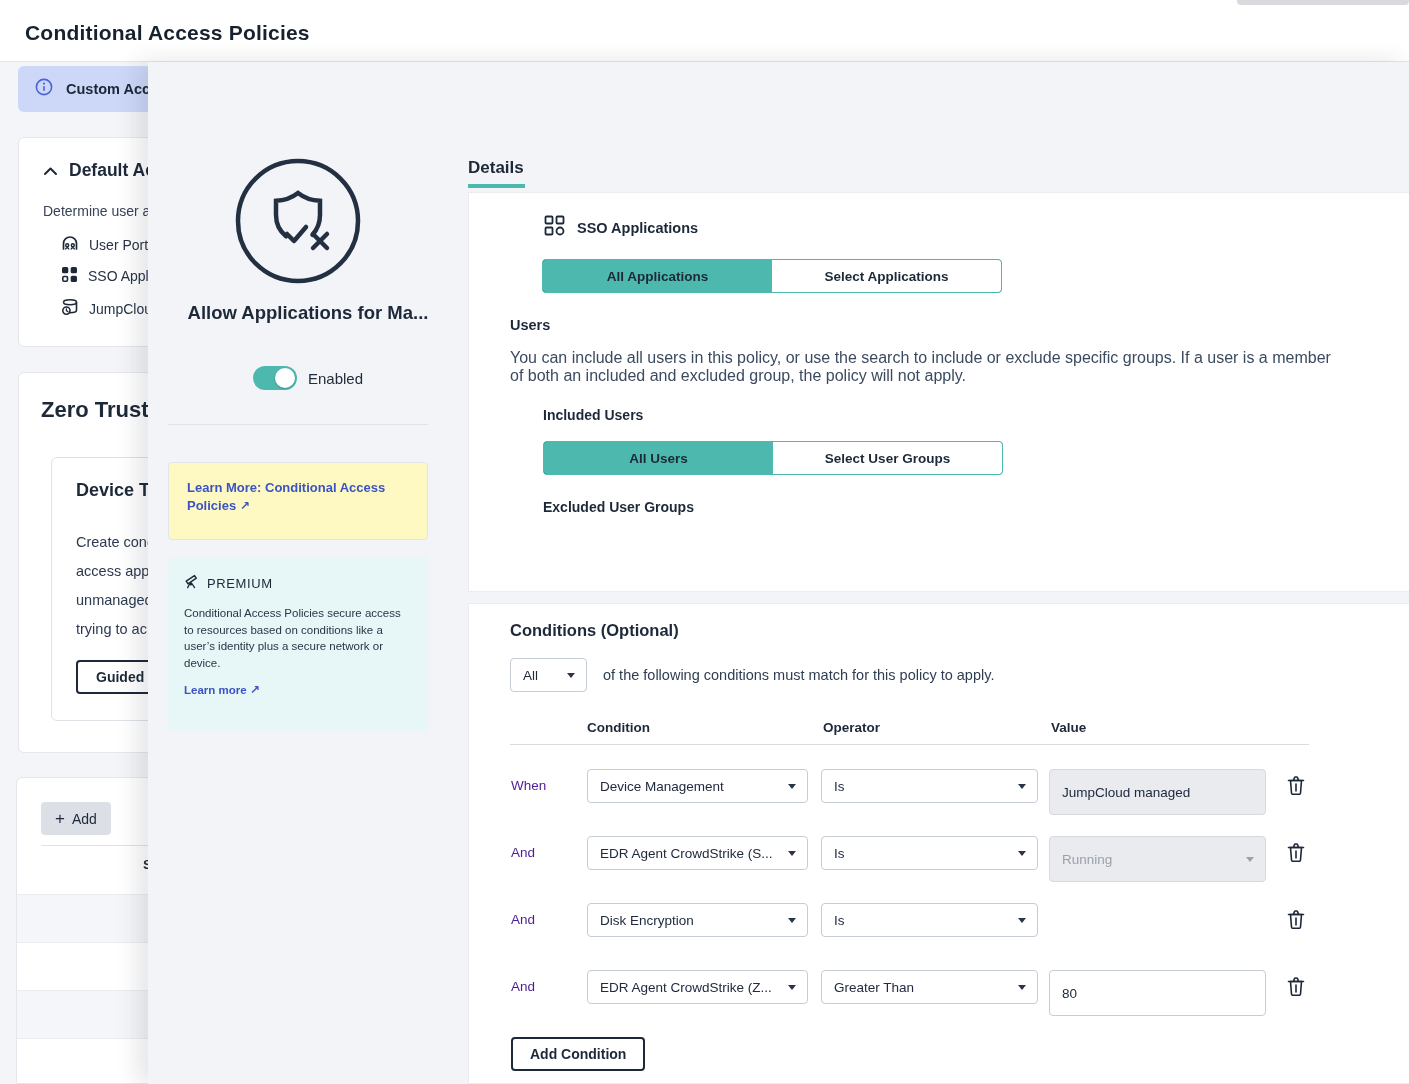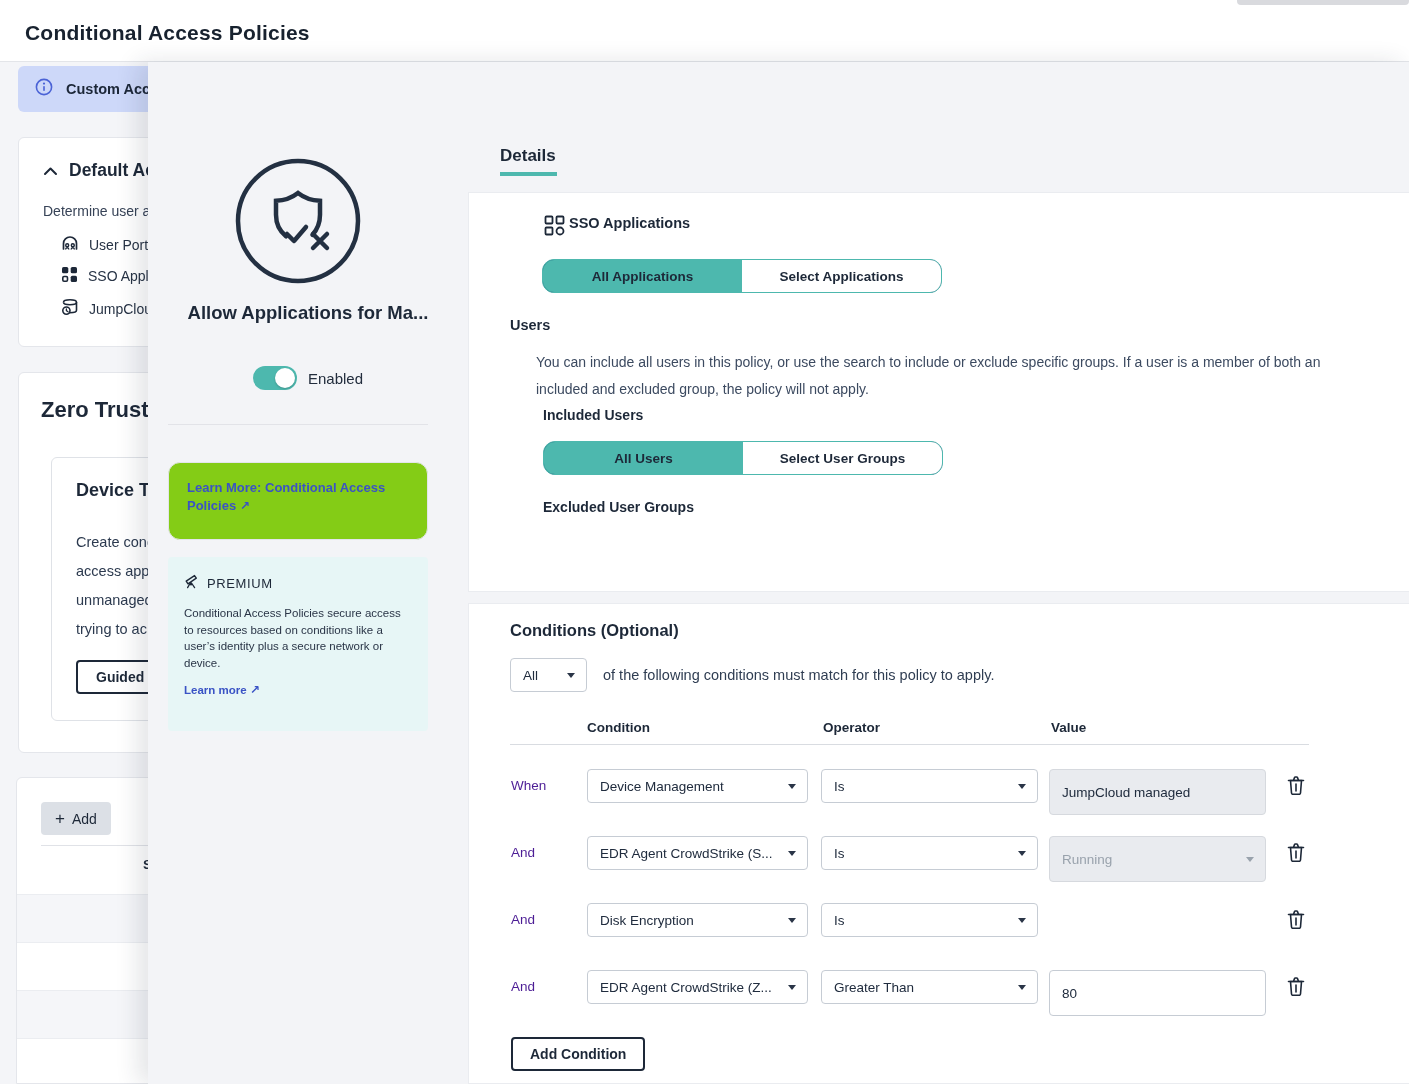--- a/index.html
+++ b/index.html
@@ -40,46 +40,46 @@
   
   .drawer { left:148px; top:62px; width:1261px; height:1022px; background:#f3f4f7; z-index:10; box-shadow:-10px 0 22px rgba(35,42,60,.12); }
   .drawer-left { position:absolute; left:0; top:0; width:320px; height:100%; }
   .policy-icon-wrap { position:absolute; left:86px; top:95px; width:128px; height:128px; }
   .policy-title { position:absolute; left:10px; top:240px; width:300px; text-align:center; font-size:18.5px; font-weight:bold; color:#1d2838; white-space:nowrap; overflow:hidden; }
   .toggle-row { position:absolute; left:0; top:304px; width:320px; display:flex; align-items:center; justify-content:center; gap:11px; }
   .toggle { width:44px; height:24px; background:#4db8ae; border-radius:12px; position:relative; }
   .toggle .knob { position:absolute; right:2px; top:2px; width:20px; height:20px; background:#fff; border-radius:50%; box-shadow:0 1px 2px rgba(0,0,0,.2); }
   .toggle-label { font-size:15px; color:#222d3d; }
   .left-divider { position:absolute; left:20px; top:362px; width:260px; border-top:1px solid #e2e3e8; }
-  .learn-card { position:absolute; left:20px; top:400px; width:260px; height:78px; background:#84cc16; border:1px solid #e3e5ea; border-radius:12px; padding:15px 18px; }
+  .learn-card { position:absolute; left:20px; top:400px; width:260px; height:78px; background:#fef9c3; border:1px solid #e3e5ea; border-radius:4px; padding:15px 18px; }
   .learn-link { font-size:13px; font-weight:bold; color:#3a53c5; line-height:17px; cursor:pointer; }
   .arrow-up-right { font-size:12px; font-weight:bold; }
   .premium-card { position:absolute; left:20px; top:495px; width:260px; height:174px; background:#e7f6f6; border-radius:4px; padding:17px 16px; }
   .premium-head { display:flex; align-items:center; gap:8px; font-size:13px; letter-spacing:.6px; color:#1d2838; }
   .premium-desc { margin-top:13px; font-size:11.5px; line-height:16.5px; color:#2a3547; width:218px; }
   .premium-link { margin-top:12px; font-size:11.5px; font-weight:bold; color:#3a53c5; cursor:pointer; }
 
   .drawer-content { position:absolute; left:320px; top:0; width:941px; height:100%; }
-  .tab { position:absolute; left:0; top:84px; cursor:pointer;margin-left:32px; }
+  .tab { position:absolute; left:0; top:96px; cursor:pointer; }
   .tab-label { font-size:17px; font-weight:bold; color:#1d2838; }
   .tab-underline { margin-top:6px; width:57px; height:4px; background:#4db8ae; }
 
   .panel { position:absolute; left:0; width:941px; background:#fff; border:1px solid #eaecf0; border-right:none; }
   .panel-1 { top:130px; height:400px; }
   .panel-2 { top:541px; height:481px; }
 
-  .sso-row { position:absolute; left:75px; top:22px; display:flex; align-items:flex-start; gap:4px; }
+  .sso-row { position:absolute; left:75px; top:22px; display:flex; align-items:center; gap:12px; }
   .sso-row .lbl { font-size:14.5px; font-weight:bold; }
-  .segmented { position:absolute; width:400px; height:34px; border:1.5px solid #4db8ae; border-radius:12px; display:flex; overflow:hidden; background:#0c4a6e; }
+  .segmented { position:absolute; width:460px; height:34px; border:1.5px solid #4db8ae; border-radius:4px; display:flex; overflow:hidden; background:#0c4a6e; }
   .seg { flex:1; display:flex; align-items:center; justify-content:center; font-size:13.5px; font-weight:bold; color:#1d2838; cursor:pointer; background:#fff; }
   .seg.active { background:#4db8ae; }
   .seg-1 { left:73px; top:66px; }
   .seg-2 { left:74px; top:248px; }
   .sec-label { position:absolute; font-size:14.5px; font-weight:bold; color:#1d2838; }
-  .para { position:absolute; left:41px; top:156px; width:826px; font-size:14px; line-height:27px; color:#3c4a60;margin-left:26px; }
+  .para { position:absolute; left:41px; top:156px; width:826px; font-size:16px; line-height:18px; color:#3c4a60; }
   .search-pill { position:absolute; left:74px; top:340px; width:836px; height:31px; border:1px solid #c9cfd6; border-radius:16px; background:#fff; display:flex; align-items:center; }
   .search-pill svg { margin-left:13px; }
   .search-pill input { border:none; outline:none; background:transparent; margin-left:10px; font-size:14px; color:#2a3547; width:740px; font-family:inherit; }
   .search-pill input::placeholder { color:#8e98a4; }
 
   .cond-title { position:absolute; left:41px; top:17px; font-size:16.5px; font-weight:bold; }
   .match-row { position:absolute; left:41px; top:54px; display:flex; align-items:center; gap:16px; }
   .select-box { position:relative; height:34px; background:#fff; border:1px solid #c6ccd4; border-radius:4px; display:flex; align-items:center; padding:0 26px 0 12px; font-size:13.5px; color:#202c3e; cursor:pointer; }
   .caret { position:absolute; right:11px; top:50%; margin-top:-2px; width:0; height:0; border-left:4.5px solid transparent; border-right:4.5px solid transparent; border-top:5px solid #2a3547; }
   .caret.gray { border-top-color:#99a2ac; }

